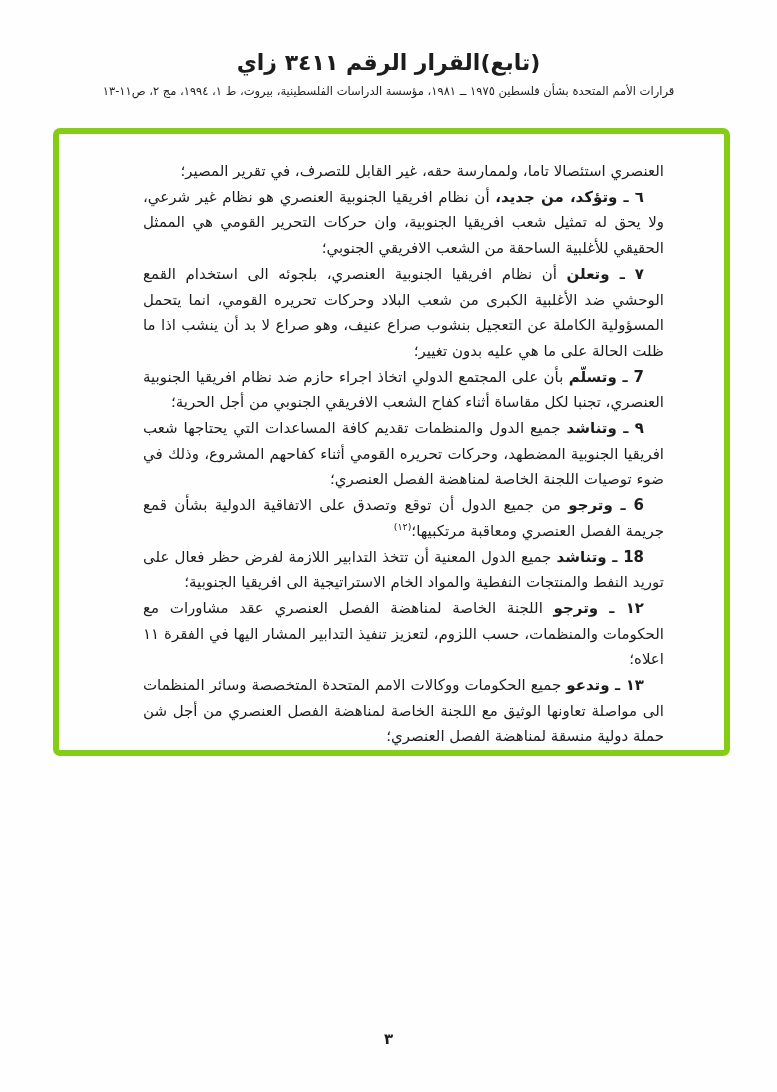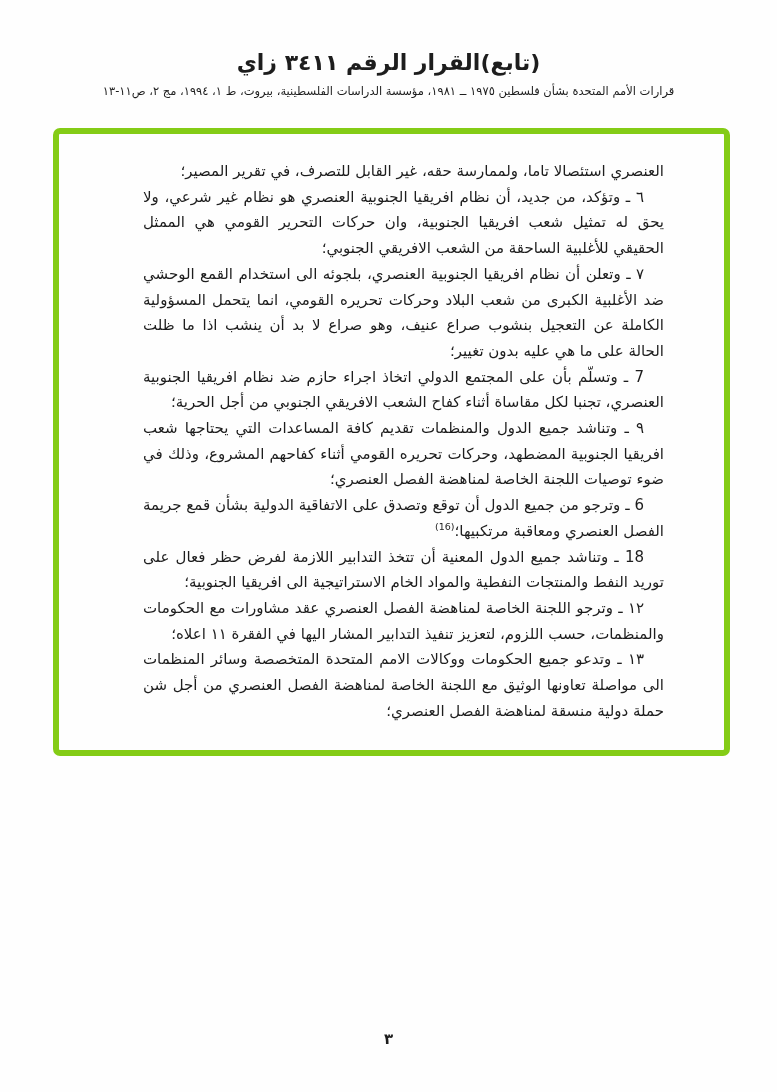--- a/index.html
+++ b/index.html
@@ -50,21 +50,21 @@
   }
   .body-text {
     direction: rtl;
     text-align: justify;
     padding: 25px 60px 0 84px;
     font-size: 15px;
     line-height: 25.7px;
   }
   .para { margin: 0; text-indent: 20px; }
   .para.cont { text-indent: 0; }
-  .para .lead { font-weight: normal; }
+  .para .lead { font-weight: bold; }
   .para sup {
     font-size: 9.5px;
     vertical-align: super;
     line-height: 0;
   }
   .footnote {
     direction: rtl;
     text-align: right;
     margin: 20px 60px 0 84px;
     font-size: 12.5px;
@@ -96,21 +96,21 @@
       <p class="para cont"><span>العنصري استئصالا تاما، ولممارسة حقه، غير القابل للتصرف، في تقرير المصير؛</span></p>
 
       <p class="para"><b class="lead">٦ ـ وتؤكد، من جديد،</b> <span>أن نظام افريقيا الجنوبية العنصري هو نظام غير شرعي، ولا يحق له تمثيل شعب افريقيا الجنوبية، وان حركات التحرير القومي هي الممثل الحقيقي للأغلبية الساحقة من الشعب الافريقي الجنوبي؛</span></p>
 
       <p class="para"><b class="lead">٧ ـ وتعلن</b> <span>أن نظام افريقيا الجنوبية العنصري، بلجوئه الى استخدام القمع الوحشي ضد الأغلبية الكبرى من شعب البلاد وحركات تحريره القومي، انما يتحمل المسؤولية الكاملة عن التعجيل بنشوب صراع عنيف، وهو صراع لا بد أن ينشب اذا ما ظلت الحالة على ما هي عليه بدون تغيير؛</span></p>
 
       <p class="para"><b class="lead">7 ـ وتسلّم</b> <span>بأن على المجتمع الدولي اتخاذ اجراء حازم ضد نظام افريقيا الجنوبية العنصري، تجنبا لكل مقاساة أثناء كفاح الشعب الافريقي الجنوبي من أجل الحرية؛</span></p>
 
       <p class="para"><b class="lead">٩ ـ وتناشد</b> <span>جميع الدول والمنظمات تقديم كافة المساعدات التي يحتاجها شعب افريقيا الجنوبية المضطهد، وحركات تحريره القومي أثناء كفاحهم المشروع، وذلك في ضوء توصيات اللجنة الخاصة لمناهضة الفصل العنصري؛</span></p>
 
-      <p class="para"><b class="lead">6 ـ وترجو</b> <span>من جميع الدول أن توقع وتصدق على الاتفاقية الدولية بشأن قمع جريمة الفصل العنصري ومعاقبة مرتكبيها؛</span><sup>(16)</sup></p>
+      <p class="para"><b class="lead">6 ـ وترجو</b> <span>من جميع الدول أن توقع وتصدق على الاتفاقية الدولية بشأن قمع جريمة الفصل العنصري ومعاقبة مرتكبيها؛</span><sup>(١٢)</sup></p>
 
       <p class="para"><b class="lead">18 ـ وتناشد</b> <span>جميع الدول المعنية أن تتخذ التدابير اللازمة لفرض حظر فعال على توريد النفط والمنتجات النفطية والمواد الخام الاستراتيجية الى افريقيا الجنوبية؛</span></p>
 
       <p class="para"><b class="lead">١٢ ـ وترجو</b> <span>اللجنة الخاصة لمناهضة الفصل العنصري عقد مشاورات مع الحكومات والمنظمات، حسب اللزوم، لتعزيز تنفيذ التدابير المشار اليها في الفقرة ١١ اعلاه؛</span></p>
 
       <p class="para"><b class="lead">١٣ ـ وتدعو</b> <span>جميع الحكومات ووكالات الامم المتحدة المتخصصة وسائر المنظمات الى مواصلة تعاونها الوثيق مع اللجنة الخاصة لمناهضة الفصل العنصري من أجل شن حملة دولية منسقة لمناهضة الفصل العنصري؛</span></p>
 
       <div class="footnote">(١٢) قرار الجمعية العامة ٣٠٦٨ (د ـ ٢٨)٠</div>
     </div>
   </div>

